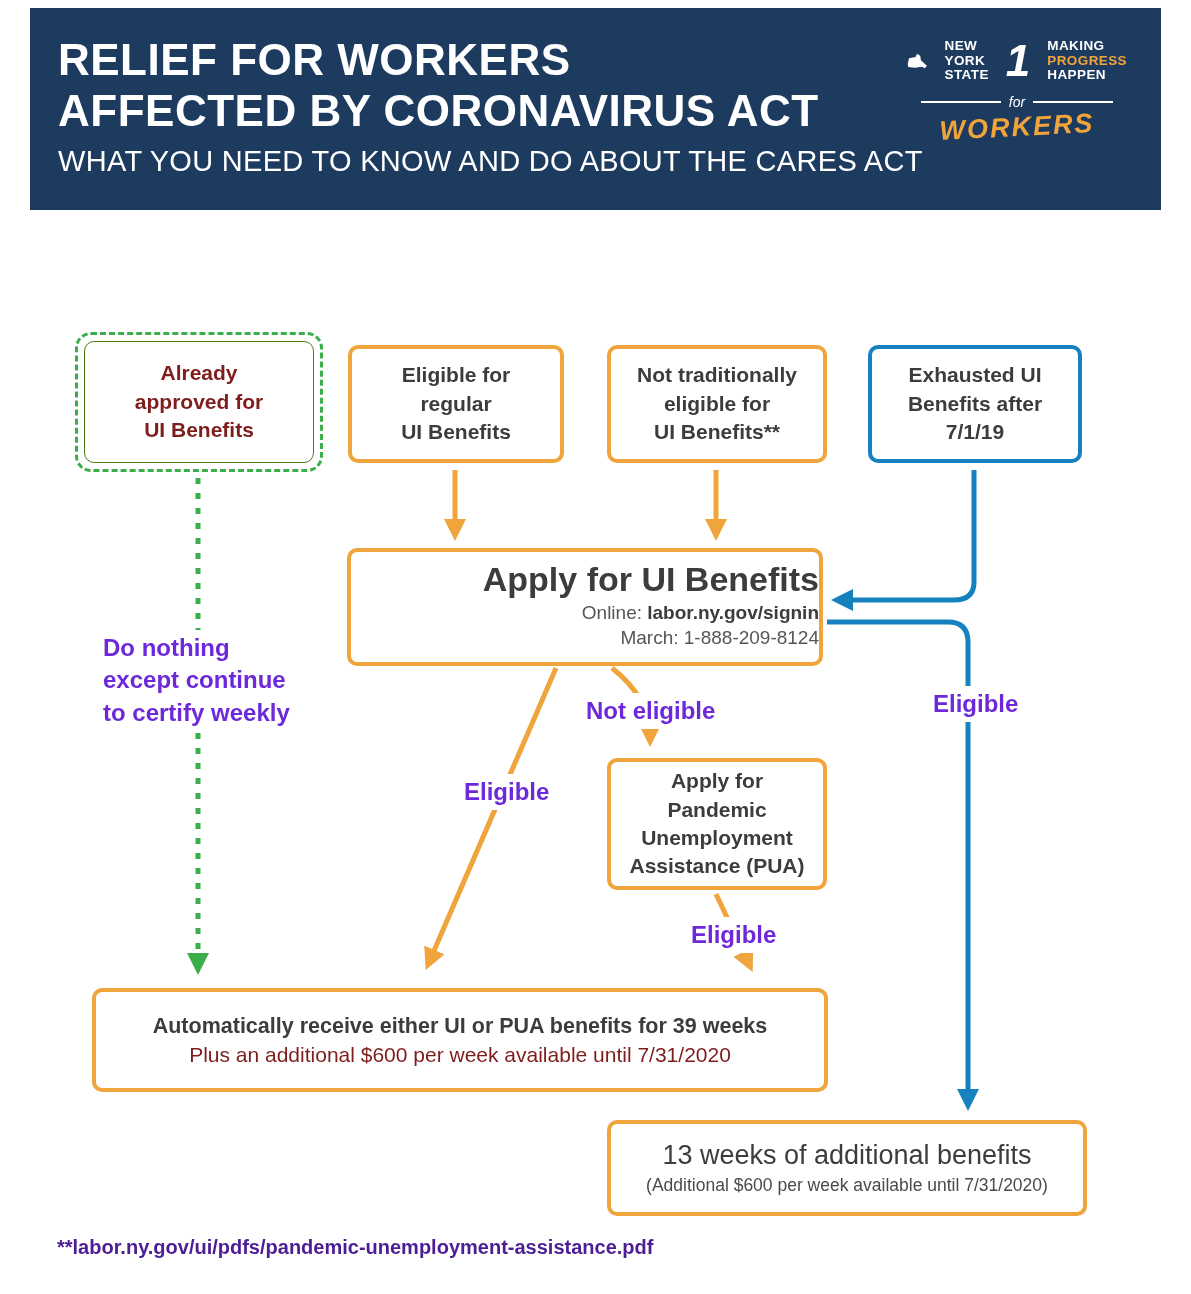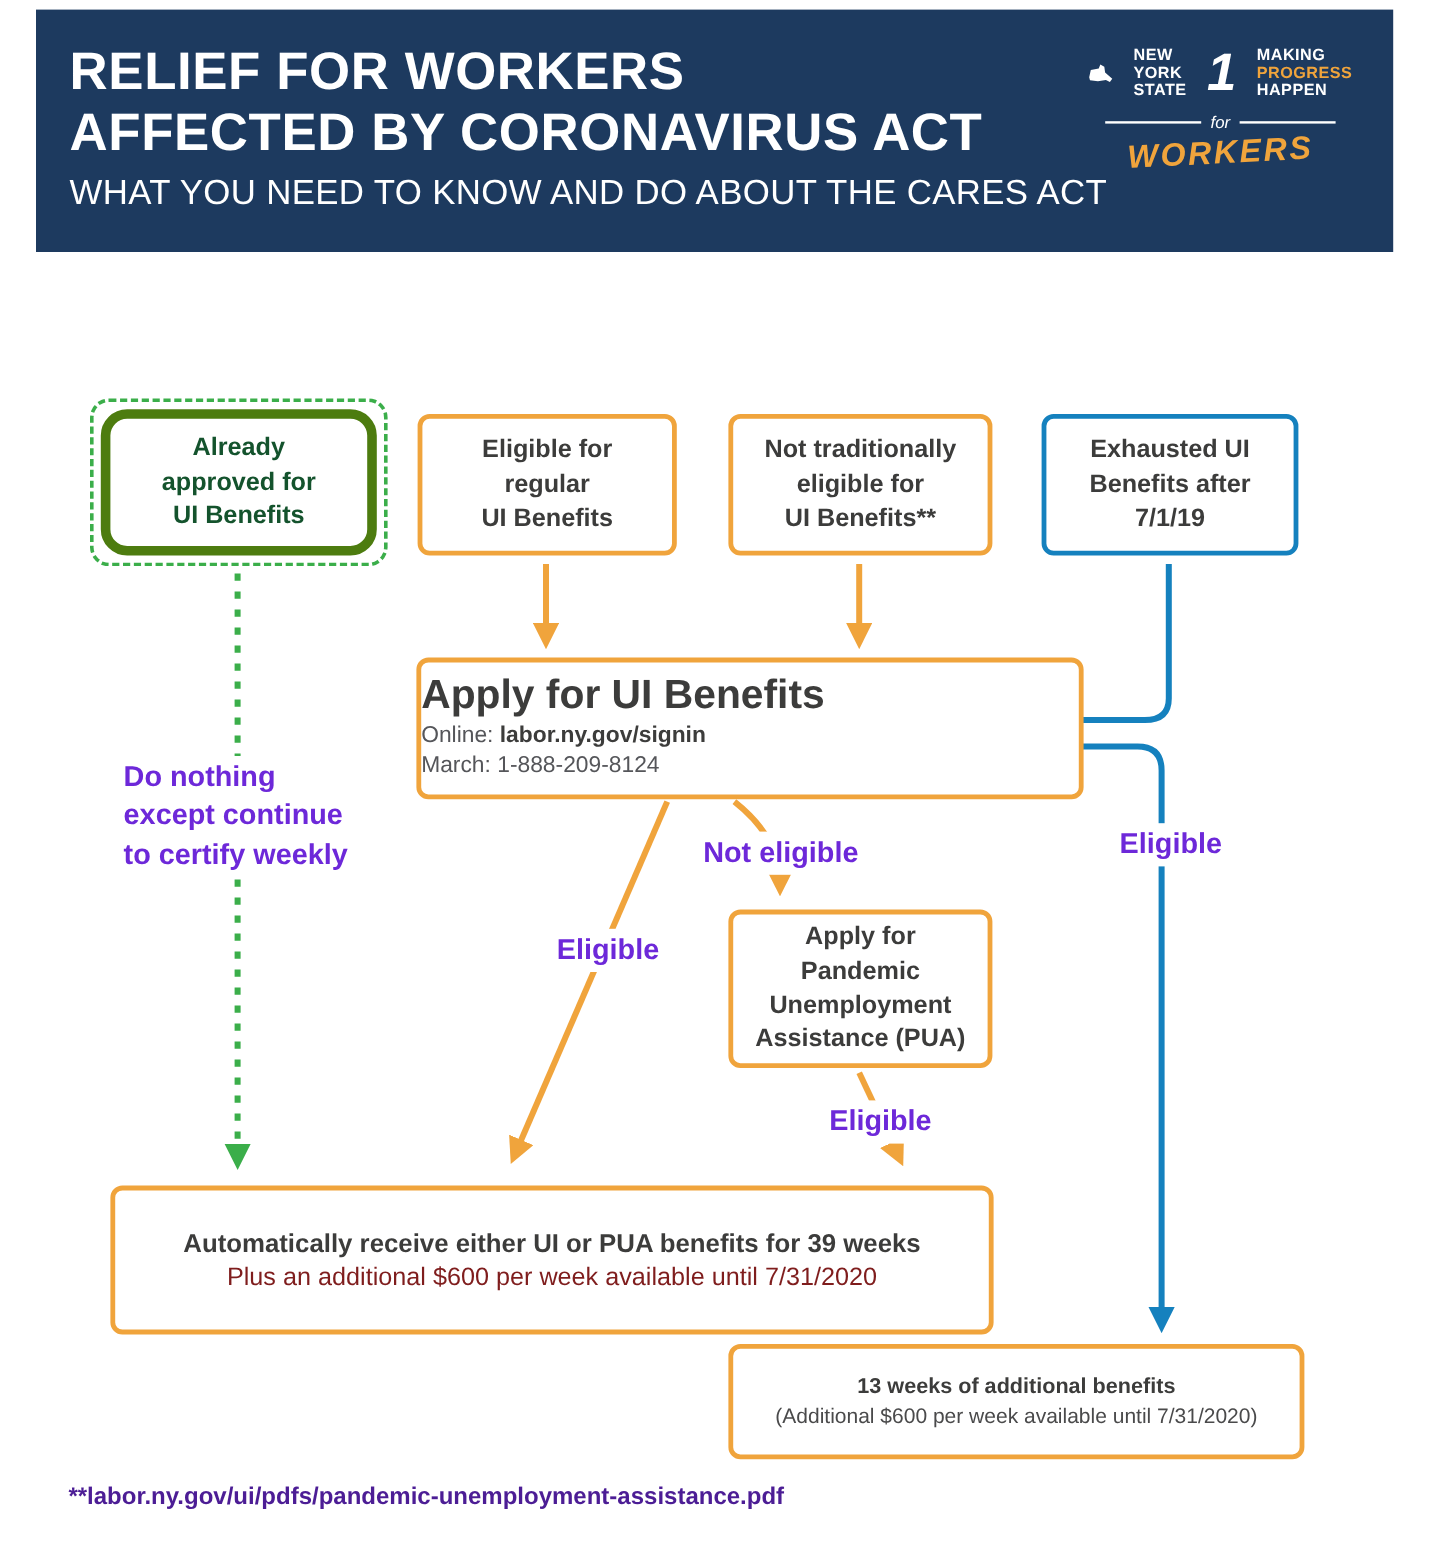--- a/index.html
+++ b/index.html
@@ -35,34 +35,34 @@
   .box { position:absolute; background:#fff; border-radius:10px; display:flex; flex-direction:column;
          align-items:center; justify-content:center; text-align:center; font-weight:bold;
          color:#3C3C3B; z-index:1; }
   .border-yellow { border:4px solid #F0A43C; }
   .border-blue   { border:4px solid #1581BE; }
   .multiline { white-space:pre-line; }
   .box-sm { font-size:21px; line-height:1.35; }
 
   .green-outer { position:absolute; left:75px; top:332px; width:248px; height:140px;
                  border:3px dashed #3BAE4A; border-radius:16px; padding:6px; z-index:1; background:#fff; }
-  .green-inner { width:100%; height:100%; border:8px solid #4d7c0f; border-radius:22px;
+  .green-inner { width:100%; height:100%; border:1px solid #4d7c0f; border-radius:10px;
                  display:flex; align-items:center; justify-content:center; text-align:center;
-                 font-weight:bold; font-size:21px; line-height:1.35; color:#14532d; }
+                 font-weight:bold; font-size:21px; line-height:1.35; color:#7f1d1d; }
 
-  .apply-box { position:absolute; left:347px; top:548px; width:556px; height:118px; background:#fff;
-               border:4px solid #F0A43C; border-radius:10px; z-index:1; text-align:left;
+  .apply-box { position:absolute; left:347px; top:548px; width:476px; height:118px; background:#fff;
+               border:4px solid #F0A43C; border-radius:10px; z-index:1; text-align:right;
                color:#3C3C3B; padding-top:8px; }
   .apply-title { font-size:34px; font-weight:bold; }
   .apply-line { font-size:19px; color:#55565A; margin-top:3px; }
   .apply-line .strong { font-weight:bold; color:#3C3C3B; }
 
   .wide-line1 { font-size:21.5px; font-weight:bold; }
   .wide-line2 { font-size:21px; font-weight:normal; color:#7f1d1d; margin-top:4px; }
-  .w13-line1 { font-size:18px; font-weight:bold; }
+  .w13-line1 { font-size:27px; font-weight:normal; }
   .w13-line2 { font-size:17.5px; font-weight:normal; color:#4A4A4B; margin-top:4px; }
 
   .flow-label { position:absolute; z-index:2; background:#fff; font-weight:bold; font-size:24px;
                 color:#6d28d9; text-align:left; padding:2px 5px; line-height:1.35; }
 
   .footnote { position:absolute; left:57px; top:1236px; font-size:20px; font-weight:bold; color:#4c1d95; }
 </style>
 </head>
 <body>
 
@@ -150,21 +150,21 @@
     <div class="apply-line">
       <span>March: </span><span>1-888-209-8124</span>
     </div>
   </div>
 
   <div class="box border-yellow box-sm multiline" style="left:607px; top:758px; width:220px; height:132px;">Apply for
 Pandemic
 Unemployment
 Assistance (PUA)</div>
 
-  <div class="box border-yellow" style="left:92px; top:988px; width:736px; height:124px;">
+  <div class="box border-yellow" style="left:92px; top:988px; width:736px; height:104px;">
     <div class="wide-line1">Automatically receive either UI or PUA benefits for 39 weeks</div>
     <div class="wide-line2">Plus an additional $600 per week available until 7/31/2020</div>
   </div>
 
   <div class="box border-yellow" style="left:607px; top:1120px; width:480px; height:96px;">
     <div class="w13-line1">13 weeks of additional benefits</div>
     <div class="w13-line2">(Additional $600 per week available until 7/31/2020)</div>
   </div>
 
   <div class="flow-label multiline" style="left:98px; top:630px; width:200px;">Do nothing

